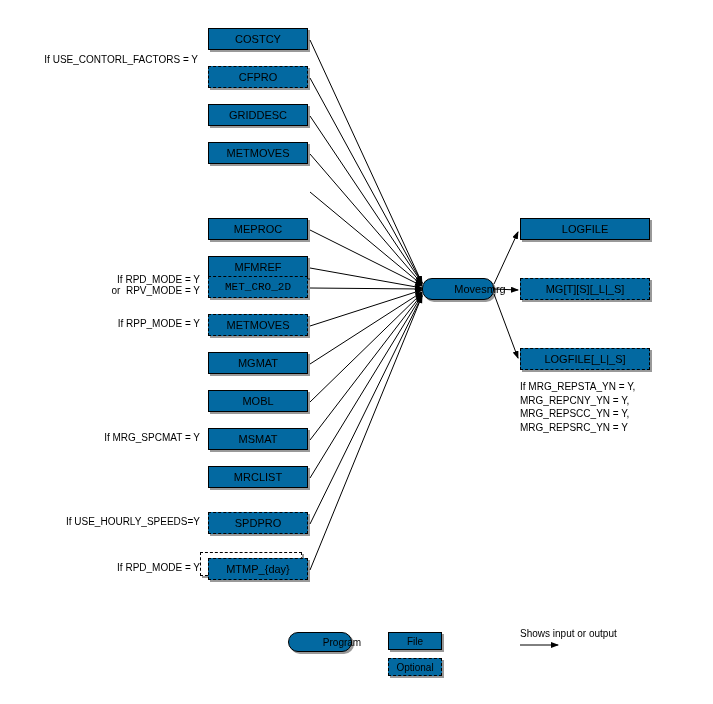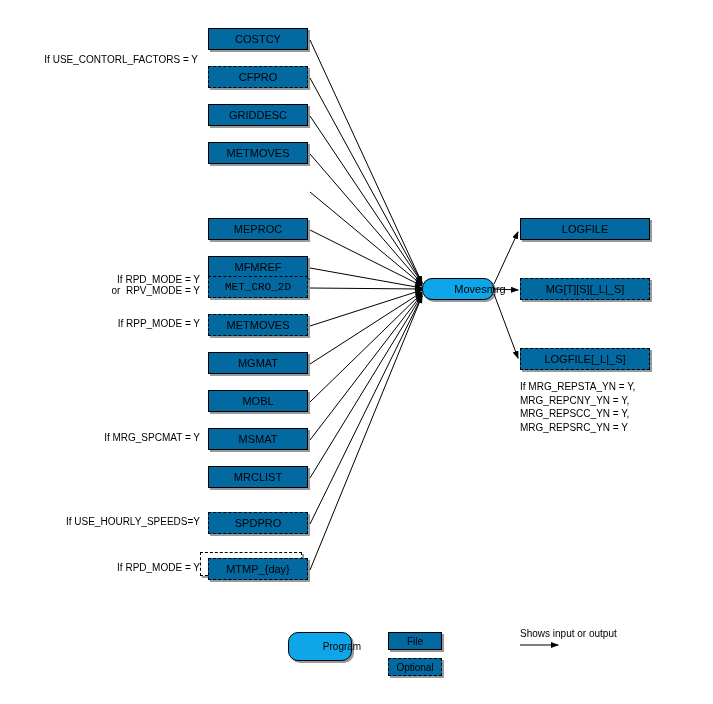--- a/index.html
+++ b/index.html
@@ -32,21 +32,21 @@
   }
   .stacked {
     position: absolute;
     border: 1px dashed #000;
     background: #fff;
     box-shadow: 2px 2px 0 rgba(0,0,0,0.4);
   }
   .program {
     position: absolute;
     border: 1px solid #000;
-    background: #0ea5e9;
+    background: #0369a1;
     border-radius: 10px;
     text-align: center;
     display: flex;
     align-items: center;
     justify-content: center;
     box-shadow: 2px 2px 0 rgba(0,0,0,0.4);
     box-sizing: border-box;
     padding-left: 44px;
   }
   .condition {
@@ -185,21 +185,21 @@
   </div>
 
   <div class="box dashed" style="left:520px; top:348px; width:130px; height:22px;">
     <span>LOGFILE[_L|_S]</span>
   </div>
   <div class="note" style="left:520px; top:380px; white-space:pre;">If MRG_REPSTA_YN = Y,
 MRG_REPCNY_YN = Y,
 MRG_REPSCC_YN = Y,
 MRG_REPSRC_YN = Y</div>
 
-  <div class="program" style="left:288px; top:632px; width:64px; height:29px; font-size:10px;">
+  <div class="program" style="left:288px; top:632px; width:64px; height:20px; font-size:10px;">
     <span>Program</span>
   </div>
   <div class="box" style="left:388px; top:632px; width:54px; height:18px; font-size:10px;">
     <span>File</span>
   </div>
   <div class="box dashed" style="left:388px; top:658px; width:54px; height:18px; font-size:10px;">
     <span>Optional</span>
   </div>
   <div class="legend-label" style="left:520px; top:628px;">Shows input or output</div>
 

